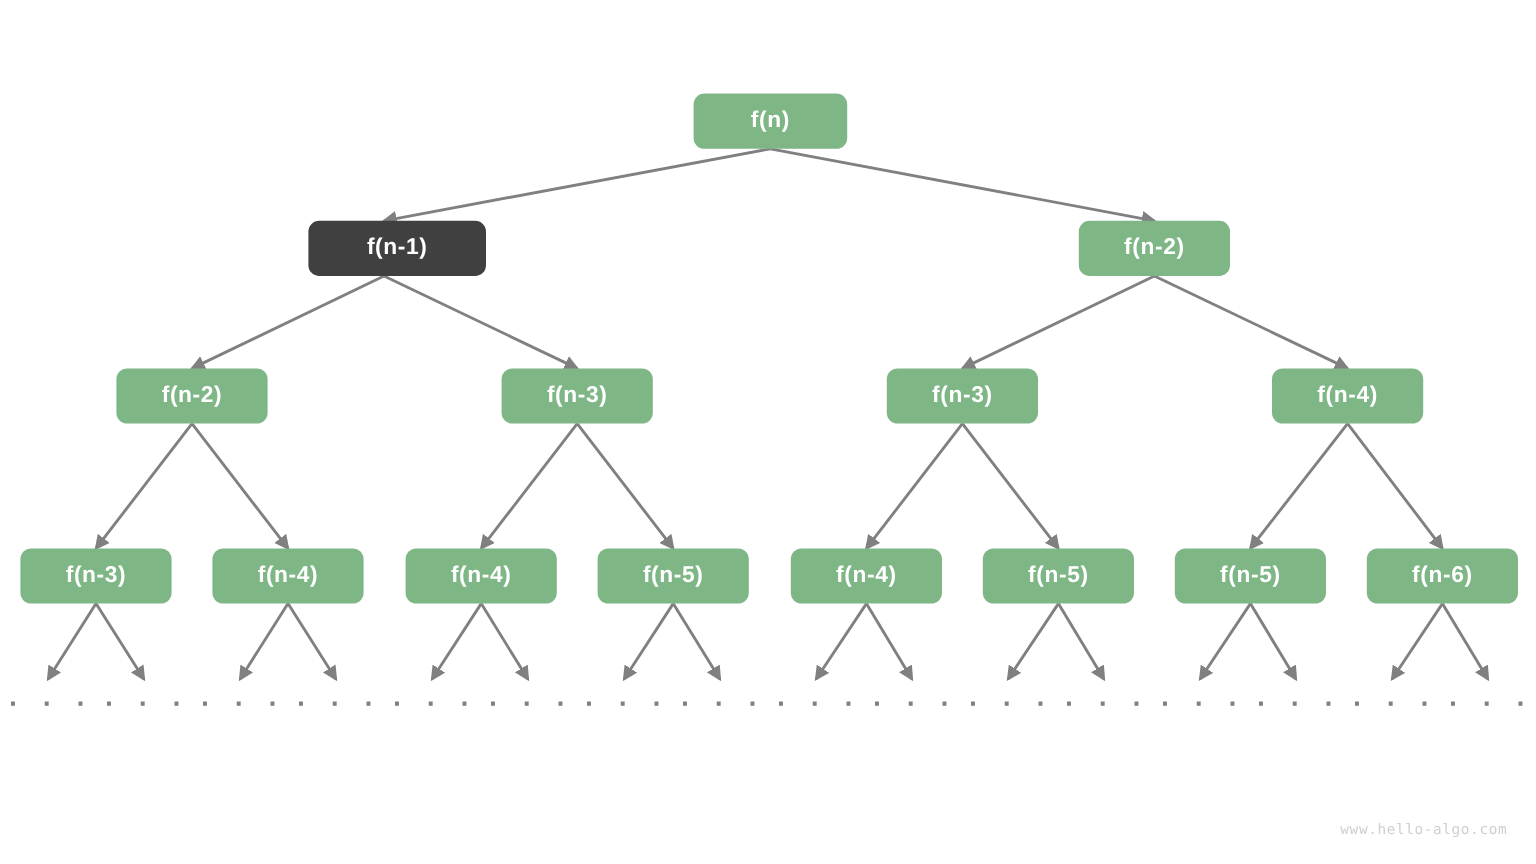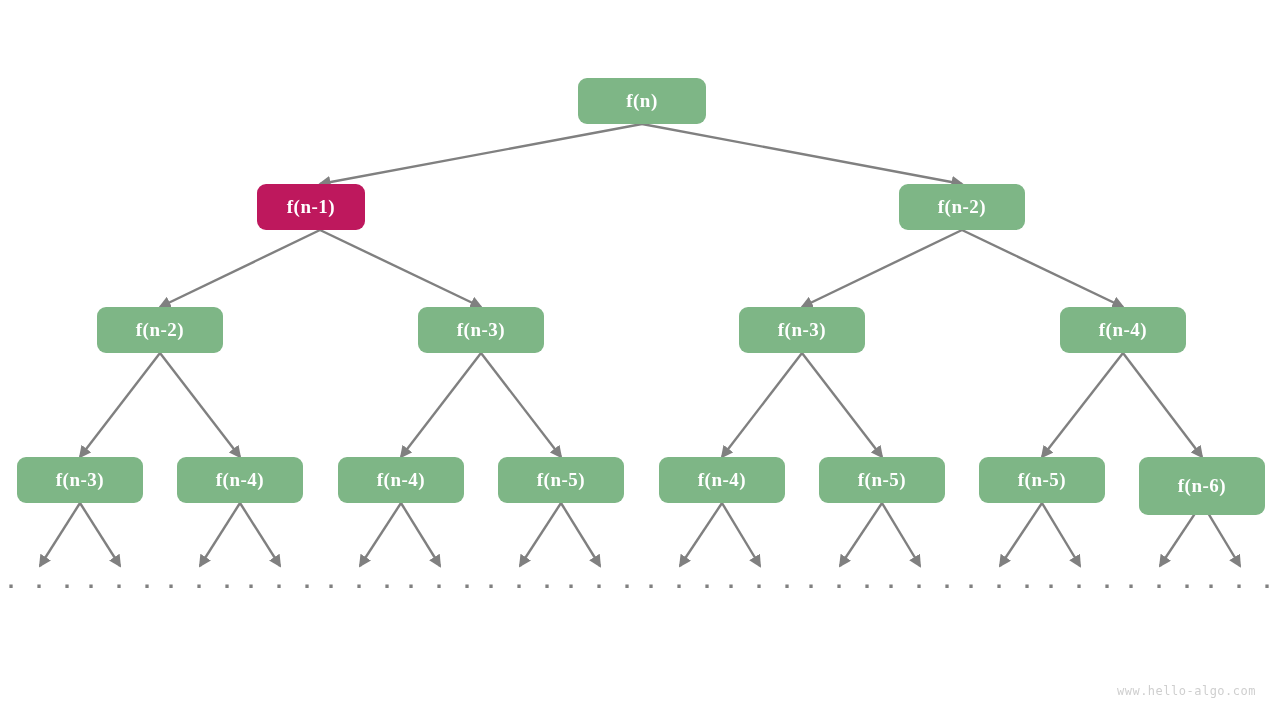--- a/index.html
+++ b/index.html
@@ -27,21 +27,21 @@
     height: 720px;
   }
   .node {
     position: absolute;
     display: flex;
     align-items: center;
     justify-content: center;
     background: #7eb686;
     color: #ffffff;
     border-radius: 9px;
-    font-family: Liberation Serif, serif;
+    font-family: Liberation Sans, sans-serif;
     font-size: 19px;
     font-weight: 700;
     letter-spacing: 0.5px;
     white-space: nowrap;
     box-sizing: border-box;
     z-index: 2;
   }
   .ellipsis {
     position: absolute;
     color: #808080;
@@ -104,34 +104,34 @@
         <line x1="882" y1="503" x2="920" y2="566" stroke="#808080" stroke-width="2.4" marker-end="url(#arrowhead)"></line>
         <line x1="1042" y1="503" x2="1000" y2="566" stroke="#808080" stroke-width="2.4" marker-end="url(#arrowhead)"></line>
         <line x1="1042" y1="503" x2="1080" y2="566" stroke="#808080" stroke-width="2.4" marker-end="url(#arrowhead)"></line>
         <line x1="1202" y1="503" x2="1160" y2="566" stroke="#808080" stroke-width="2.4" marker-end="url(#arrowhead)"></line>
         <line x1="1202" y1="503" x2="1240" y2="566" stroke="#808080" stroke-width="2.4" marker-end="url(#arrowhead)"></line>
       </g>
   </svg>
 
   <div id="nodes-layer">
       <div class="node" style="left: 578px; top: 78px; width: 128px; height: 46px; background: rgb(126, 182, 134); color: rgb(255, 255, 255);">f(n)</div>
-      <div class="node" style="left: 257px; top: 184px; width: 108px; height: 46px; background: #be185d; color: rgb(255, 255, 255); text-align: center;">f(n-1)</div>
+      <div class="node" style="left: 257px; top: 184px; width: 148px; height: 46px; background: #404040; color: rgb(255, 255, 255); text-align: center;">f(n-1)</div>
       <div class="node" style="left: 899px; top: 184px; width: 126px; height: 46px; background: rgb(126, 182, 134); color: rgb(255, 255, 255);">f(n-2)</div>
       <div class="node" style="left: 97px; top: 307px; width: 126px; height: 46px; background: rgb(126, 182, 134); color: rgb(255, 255, 255);">f(n-2)</div>
       <div class="node" style="left: 418px; top: 307px; width: 126px; height: 46px; background: rgb(126, 182, 134); color: rgb(255, 255, 255);">f(n-3)</div>
       <div class="node" style="left: 739px; top: 307px; width: 126px; height: 46px; background: rgb(126, 182, 134); color: rgb(255, 255, 255);">f(n-3)</div>
       <div class="node" style="left: 1060px; top: 307px; width: 126px; height: 46px; background: rgb(126, 182, 134); color: rgb(255, 255, 255);">f(n-4)</div>
       <div class="node" style="left: 17px; top: 457px; width: 126px; height: 46px; background: rgb(126, 182, 134); color: rgb(255, 255, 255);">f(n-3)</div>
       <div class="node" style="left: 177px; top: 457px; width: 126px; height: 46px; background: rgb(126, 182, 134); color: rgb(255, 255, 255);">f(n-4)</div>
       <div class="node" style="left: 338px; top: 457px; width: 126px; height: 46px; background: rgb(126, 182, 134); color: rgb(255, 255, 255);">f(n-4)</div>
       <div class="node" style="left: 498px; top: 457px; width: 126px; height: 46px; background: rgb(126, 182, 134); color: rgb(255, 255, 255);">f(n-5)</div>
       <div class="node" style="left: 659px; top: 457px; width: 126px; height: 46px; background: rgb(126, 182, 134); color: rgb(255, 255, 255);">f(n-4)</div>
       <div class="node" style="left: 819px; top: 457px; width: 126px; height: 46px; background: rgb(126, 182, 134); color: rgb(255, 255, 255);">f(n-5)</div>
       <div class="node" style="left: 979px; top: 457px; width: 126px; height: 46px; background: rgb(126, 182, 134); color: rgb(255, 255, 255);">f(n-5)</div>
-      <div class="node" style="left: 1139px; top: 457px; width: 126px; height: 58px; background: rgb(126, 182, 134); color: rgb(255, 255, 255);">f(n-6)</div>
+      <div class="node" style="left: 1139px; top: 457px; width: 126px; height: 46px; background: rgb(126, 182, 134); color: rgb(255, 255, 255);">f(n-6)</div>
     </div>
   <div id="ellipsis-layer">
       <div class="ellipsis" style="left: 40px; top: 586px; color: rgb(128, 128, 128);">· · ·</div>
       <div class="ellipsis" style="left: 120px; top: 586px; color: rgb(128, 128, 128);">· · ·</div>
       <div class="ellipsis" style="left: 200px; top: 586px; color: rgb(128, 128, 128);">· · ·</div>
       <div class="ellipsis" style="left: 280px; top: 586px; color: rgb(128, 128, 128);">· · ·</div>
       <div class="ellipsis" style="left: 360px; top: 586px; color: rgb(128, 128, 128);">· · ·</div>
       <div class="ellipsis" style="left: 440px; top: 586px; color: rgb(128, 128, 128);">· · ·</div>
       <div class="ellipsis" style="left: 520px; top: 586px; color: rgb(128, 128, 128);">· · ·</div>
       <div class="ellipsis" style="left: 600px; top: 586px; color: rgb(128, 128, 128);">· · ·</div>

